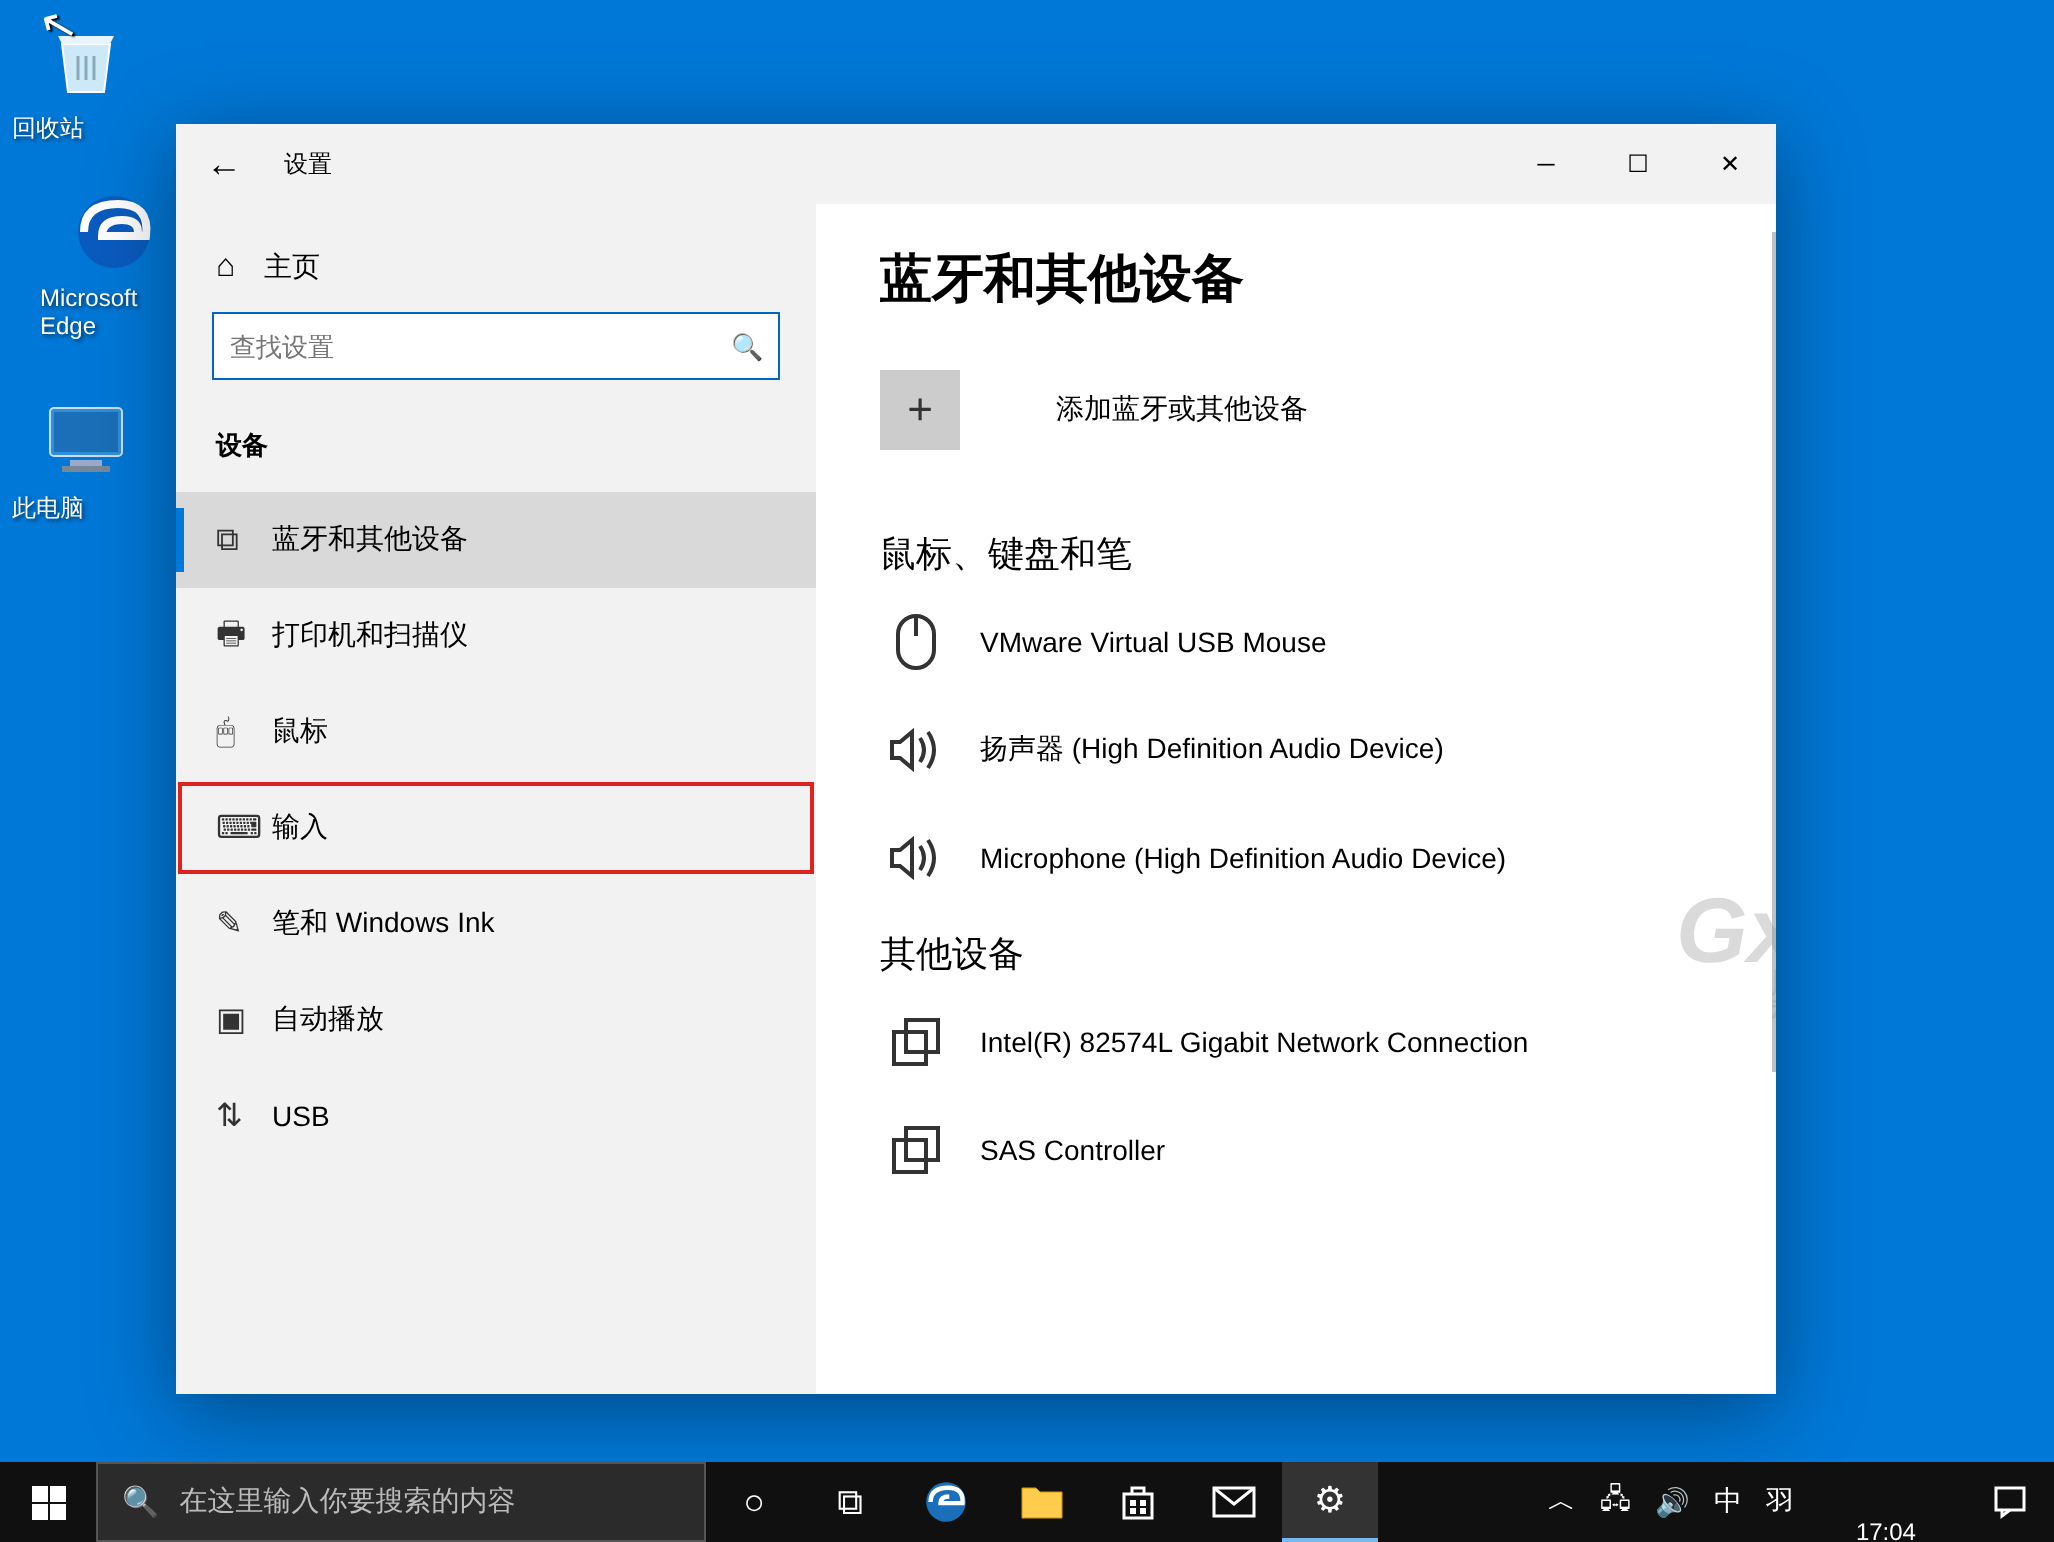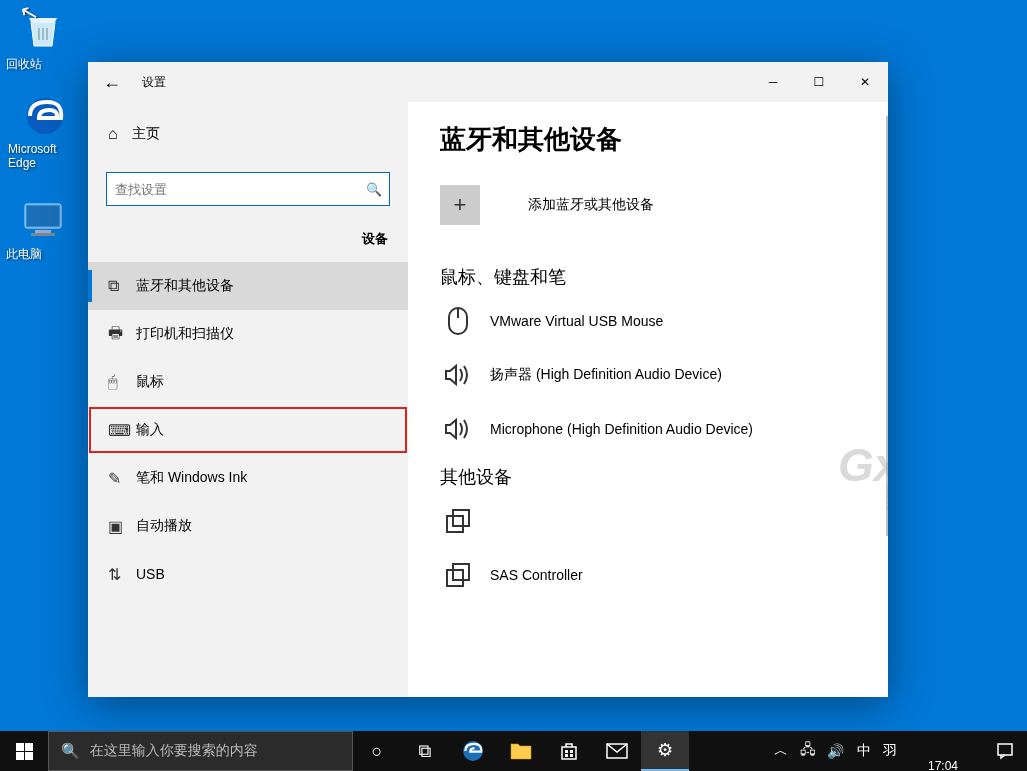--- a/index.html
+++ b/index.html
@@ -15,24 +15,24 @@
 .titlebar { height: 40px; display: flex; align-items: center; background: #f2f2f2; }
 .titlebar .back { width: 48px; text-align: center; font-size: 18px; cursor: pointer; }
 .titlebar .title { font-size: 12px; flex: 0 0 auto; margin-left: 6px; }
 .titlebar .spacer { flex: 1; }
 .winbtn { width: 46px; height: 40px; text-align: center; line-height: 40px; font-size: 12px; cursor: pointer; font-family: "Segoe UI Symbol", sans-serif; }
 
 .body-row { flex: 1; display: flex; overflow: hidden; }
 .sidebar { width: 320px; background: #f2f2f2; padding: 10px 0 0 0; overflow-y: auto; }
 .home-row { display: flex; align-items: center; height: 44px; padding: 0 20px; font-size: 14px; cursor: pointer; }
 .home-row .ico { width: 24px; font-size: 16px; }
-.search-box { margin: 16px 18px 18px; height: 34px; border: 1px solid #0067c0; display: flex; align-items: center; background: #fff; }
+.search-box { margin: 0 18px 18px; height: 34px; border: 1px solid #0067c0; display: flex; align-items: center; background: #fff; }
 .search-box input { flex: 1; border: none; outline: none; font-size: 13px; padding: 0 8px; background: transparent; }
 .search-box .sicon { width: 30px; text-align: center; color: #666; font-size: 13px; }
-.section-title { padding: 6px 20px 14px; font-size: 13px; font-weight: 600; text-align: right; }
+.section-title { padding: 6px 20px 14px; font-size: 13px; font-weight: 600; }
 .nav-item { height: 48px; display: flex; align-items: center; padding: 0 20px; font-size: 14px; cursor: pointer; position: relative; }
 .nav-item.selected { background: #d9d9d9; }
 .nav-item.selected::before { content: ""; position: absolute; left: 0; top: 8px; bottom: 8px; width: 4px; background: #0078d7; }
 .nav-item .nico { width: 28px; font-size: 16px; color: #333; }
 .nav-item.highlighted { outline: 2px solid #d22; outline-offset: -3px; }
 
 .content { flex: 1; padding: 20px 32px; overflow-y: auto; position: relative; }
 .content h1 { font-size: 26px; font-weight: 600; margin-bottom: 28px; }
 .add-row { display: flex; align-items: center; margin-bottom: 40px; cursor: pointer; }
 .add-btn { width: 40px; height: 40px; background: #ccc; color: #333; font-size: 22px; display: flex; align-items: center; justify-content: center; margin-right: 12px; }
@@ -70,21 +70,21 @@
   <div class="icon-box">
     <svg width="40" height="40" viewBox="0 0 40 40">
         <path d="M8 12 L32 12 L29 36 L11 36 Z" fill="#cde8f6" stroke="#fff" stroke-width="1"></path>
         <path d="M6 8 L34 8 L32 12 L8 12 Z" fill="#e8f4fb"></path>
         <path d="M16 18 L16 30 M20 18 L20 30 M24 18 L24 30" stroke="#8ab" stroke-width="1.5"></path>
       </svg>
   </div>
   <div class="label">回收站</div>
 </div>
 
-<div class="desktop-icon" style="left:8px;top:92px">
+<div class="desktop-icon" style="left:20px;top:92px">
   <div class="icon-box">
     <svg width="40" height="40" viewBox="0 0 40 40">
         <circle cx="20" cy="20" r="18" fill="#0a5bbf"></circle>
         <path d="M5 20 Q5 6 22 6 Q38 6 36 22 L14 22 Q14 14 24 14 Q32 14 32 20" fill="none" stroke="#fff" stroke-width="4"></path>
       </svg>
   </div>
   <div class="label">Microsoft Edge</div>
 </div>
 
 <div class="desktop-icon" style="left:6px;top:196px">
@@ -198,20 +198,21 @@
       </div>
 
       <div class="sect">其他设备</div>
       <div class="dev">
         <div class="dico">
           <svg width="26" height="26" viewBox="0 0 26 26">
               <rect x="2" y="8" width="16" height="16" fill="none" stroke="#333" stroke-width="2"></rect>
               <rect x="8" y="2" width="16" height="16" fill="none" stroke="#333" stroke-width="2"></rect>
             </svg>
         </div>
+        <div class="dname">Intel(R) 82574L Gigabit Network Connection</div>
       </div>
       <div class="dev">
         <div class="dico">
           <svg width="26" height="26" viewBox="0 0 26 26">
               <rect x="2" y="8" width="16" height="16" fill="none" stroke="#333" stroke-width="2"></rect>
               <rect x="8" y="2" width="16" height="16" fill="none" stroke="#333" stroke-width="2"></rect>
             </svg>
         </div>
         <div class="dname">SAS Controller</div>
       </div>

